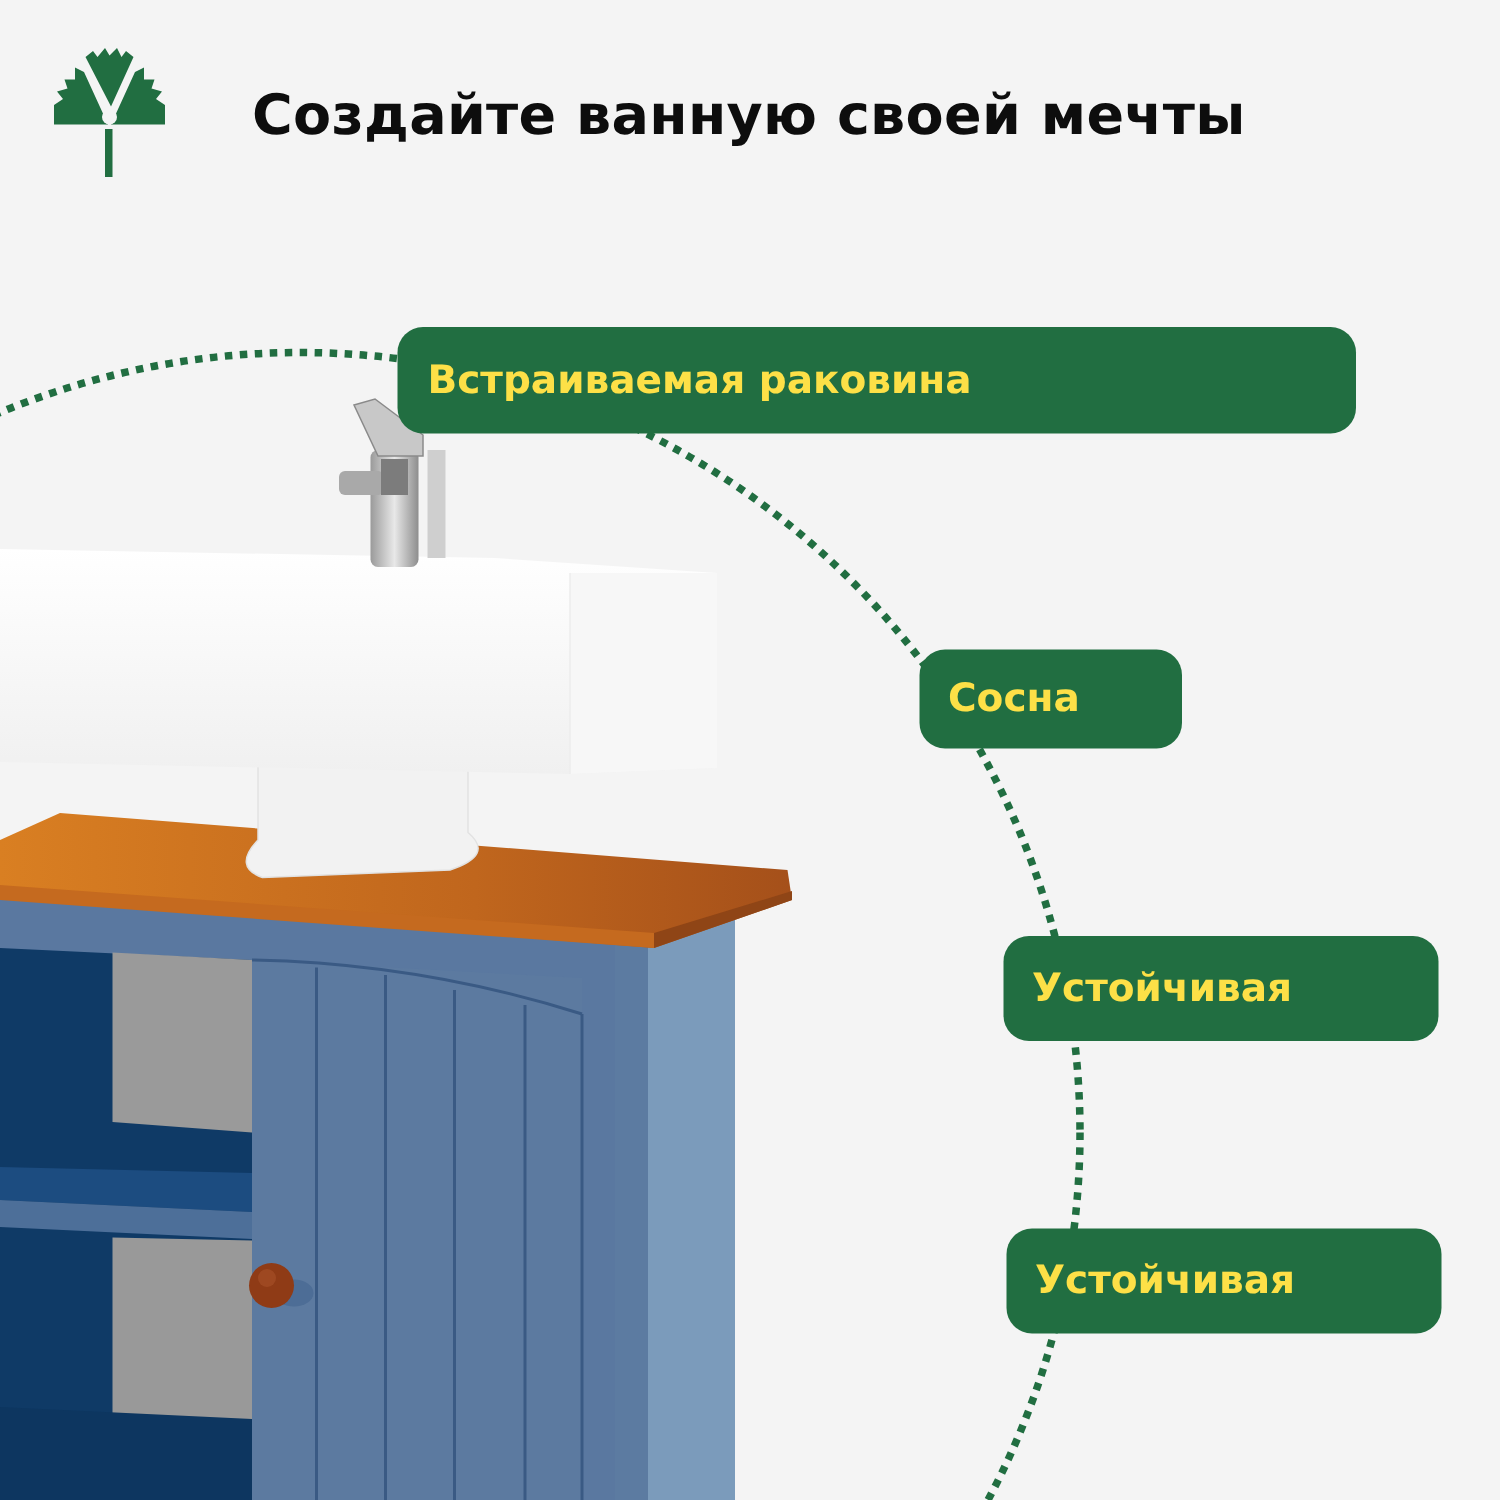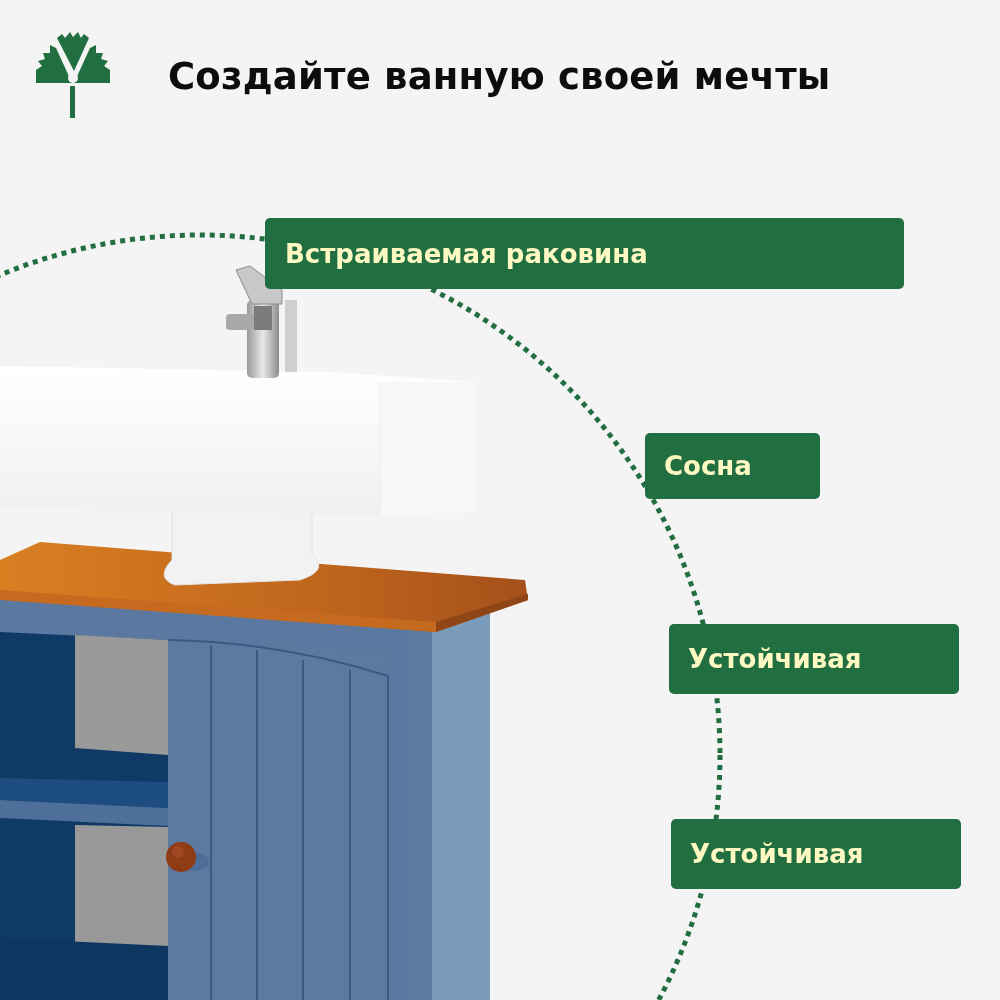--- a/index.html
+++ b/index.html
@@ -13,31 +13,31 @@
     .title {
       position: absolute; left: 168px; top: 30px;
       font-size: 37px; font-weight: bold; color: #0d0d0d;
       letter-spacing: 0.2px; white-space: nowrap; text-align: right;
     }
     .arc { position: absolute; left: 0; top: 0; width: 1000px; height: 1000px; pointer-events: none; }
     .product { position: absolute; left: 0; top: 0; width: 1000px; height: 1000px; pointer-events: none; }
     .tag {
       position: absolute;
       background: #216e41;
-      color: #fef9c3;
-      border-radius: 5px;
+      color: #fde047;
+      border-radius: 17px;
       font-weight: bold;
       font-size: 26px;
       display: flex; align-items: center;
       padding-left: 20px;
       box-sizing: border-box;
       white-space: nowrap;
     }
     .tag-1 { left: 265px; top: 218px; width: 639px; height: 71px; }
-    .tag-2 { left: 613px; top: 433px; width: 175px; height: 66px; padding-left: 19px; margin-left: 32px; }
+    .tag-2 { left: 613px; top: 433px; width: 175px; height: 66px; padding-left: 19px; }
     .tag-3 { left: 669px; top: 624px; width: 290px; height: 70px; padding-left: 19px; }
     .tag-4 { left: 671px; top: 819px; width: 290px; height: 70px; padding-left: 19px; }
   </style>
 </head>
 <body>
 
 <div class="logo">
   <svg width="78" height="90" viewBox="0 0 78 90">
     <g fill="#216e41">
 

